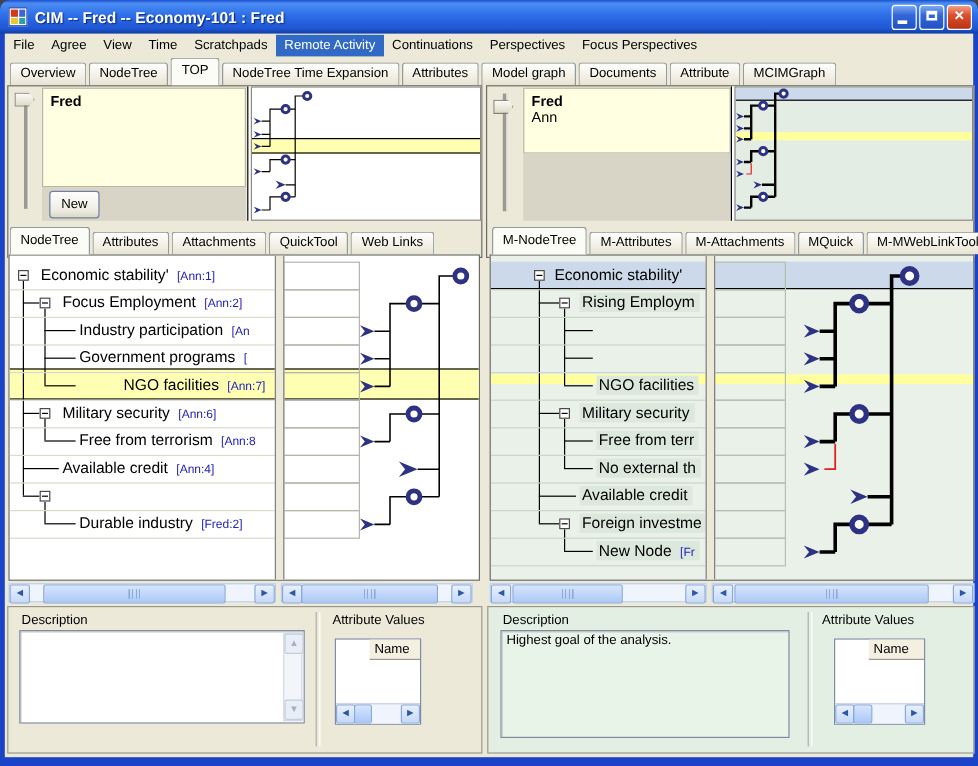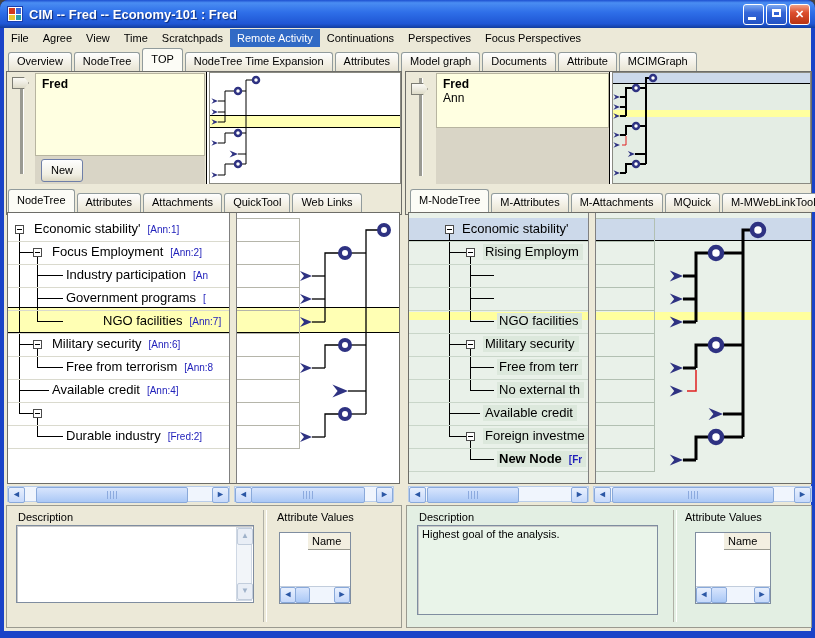--- a/index.html
+++ b/index.html
@@ -417,21 +417,21 @@
         <div class="rowline" style="top: 207px; width: 179px;"></div>
         <div class="hdash" style="left: 40px; top: 218px; width: 17px;"></div>
         <div class="trow" style="top: 207px; width: 179px;">
           <span class="exp" style="left: 57px;">
             <i></i>
           </span>
           <span class="lbl rchip" style="left: 74px;"><span>Foreign investme</span></span>
         </div>
         <div class="rowline" style="top: 230px; width: 179px;"></div>
         <div class="hdash" style="left: 61px; top: 241px; width: 24px;"></div>
-        <div class="trow" style="top: 230px; width: 179px; font-weight: bold;">
+        <div class="trow" style="top: 230px; width: 179px;">
           <span class="lbl rchip" style="left: 88px;"><span>New Node</span><span class="ann">[Fr</span></span>
         </div>
         <div class="rowline" style="top: 253px; width: 179px;"></div>
       </div>
     <div class="splitterv" style="left:179px;top:0;height:271px;"></div>
     <div id="rcells" class="cells" style="left:186px;top:5px;width:62px;">
         <div class="cell" style="left: 0px; top: 0px; width: 60px; height: 24px;"></div>
         <div class="cell" style="left: 0px; top: 23px; width: 60px; height: 24px;"></div>
         <div class="cell" style="left: 0px; top: 46px; width: 60px; height: 24px;"></div>
         <div class="cell" style="left: 0px; top: 69px; width: 60px; height: 24px;"></div>

